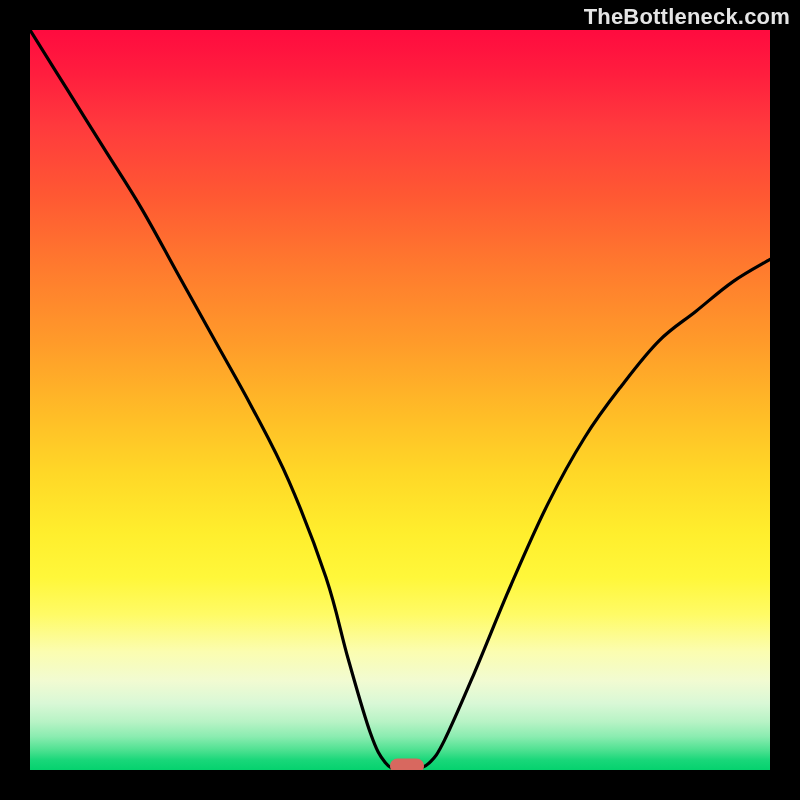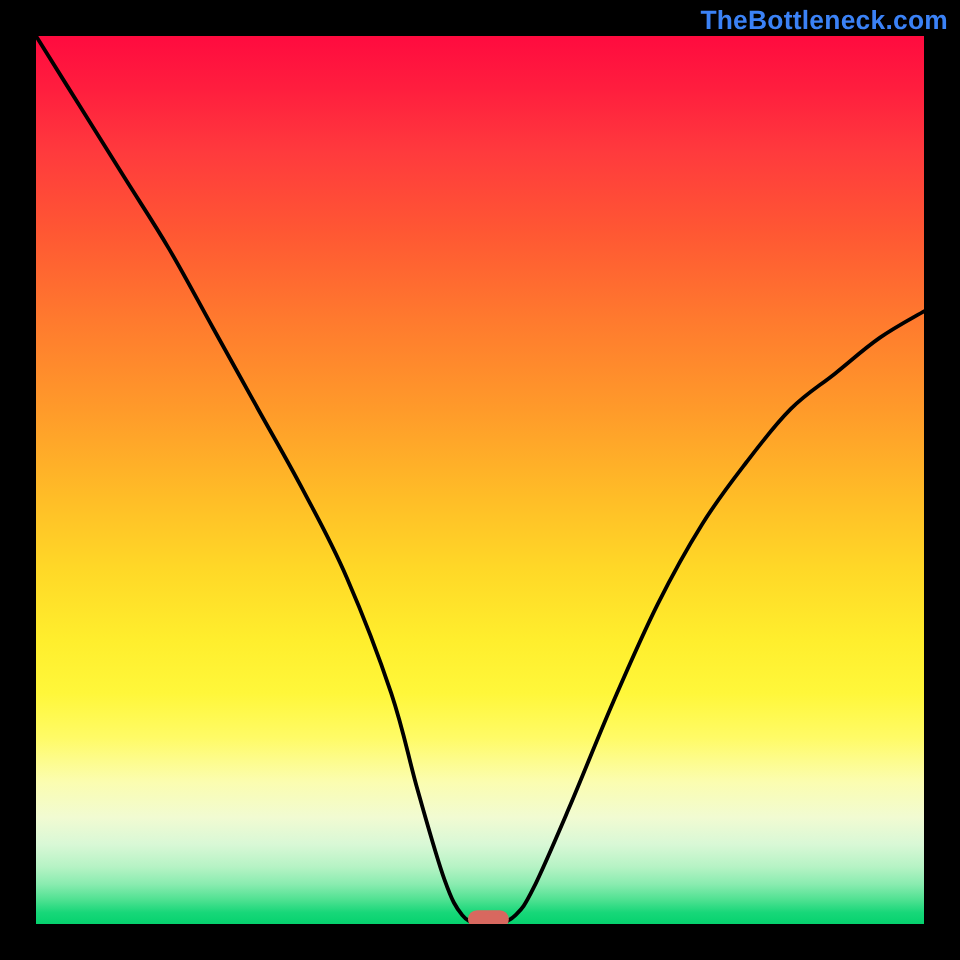--- a/index.html
+++ b/index.html
@@ -14,21 +14,21 @@
   .frame {
     position: relative;
     width: 800px;
     height: 800px;
     background: #000;
   }
   .watermark {
     position: absolute;
     top: 4px;
     right: 10px;
-    color: #3b82f6;
+    color: #e5e5e5;
     font-size: 22px;
     font-weight: 600;
     letter-spacing: 0.2px;
     z-index: 10;
   }
   .plot-area {
     position: absolute;
     left: 30px;
     top: 30px;
     width: 740px;

